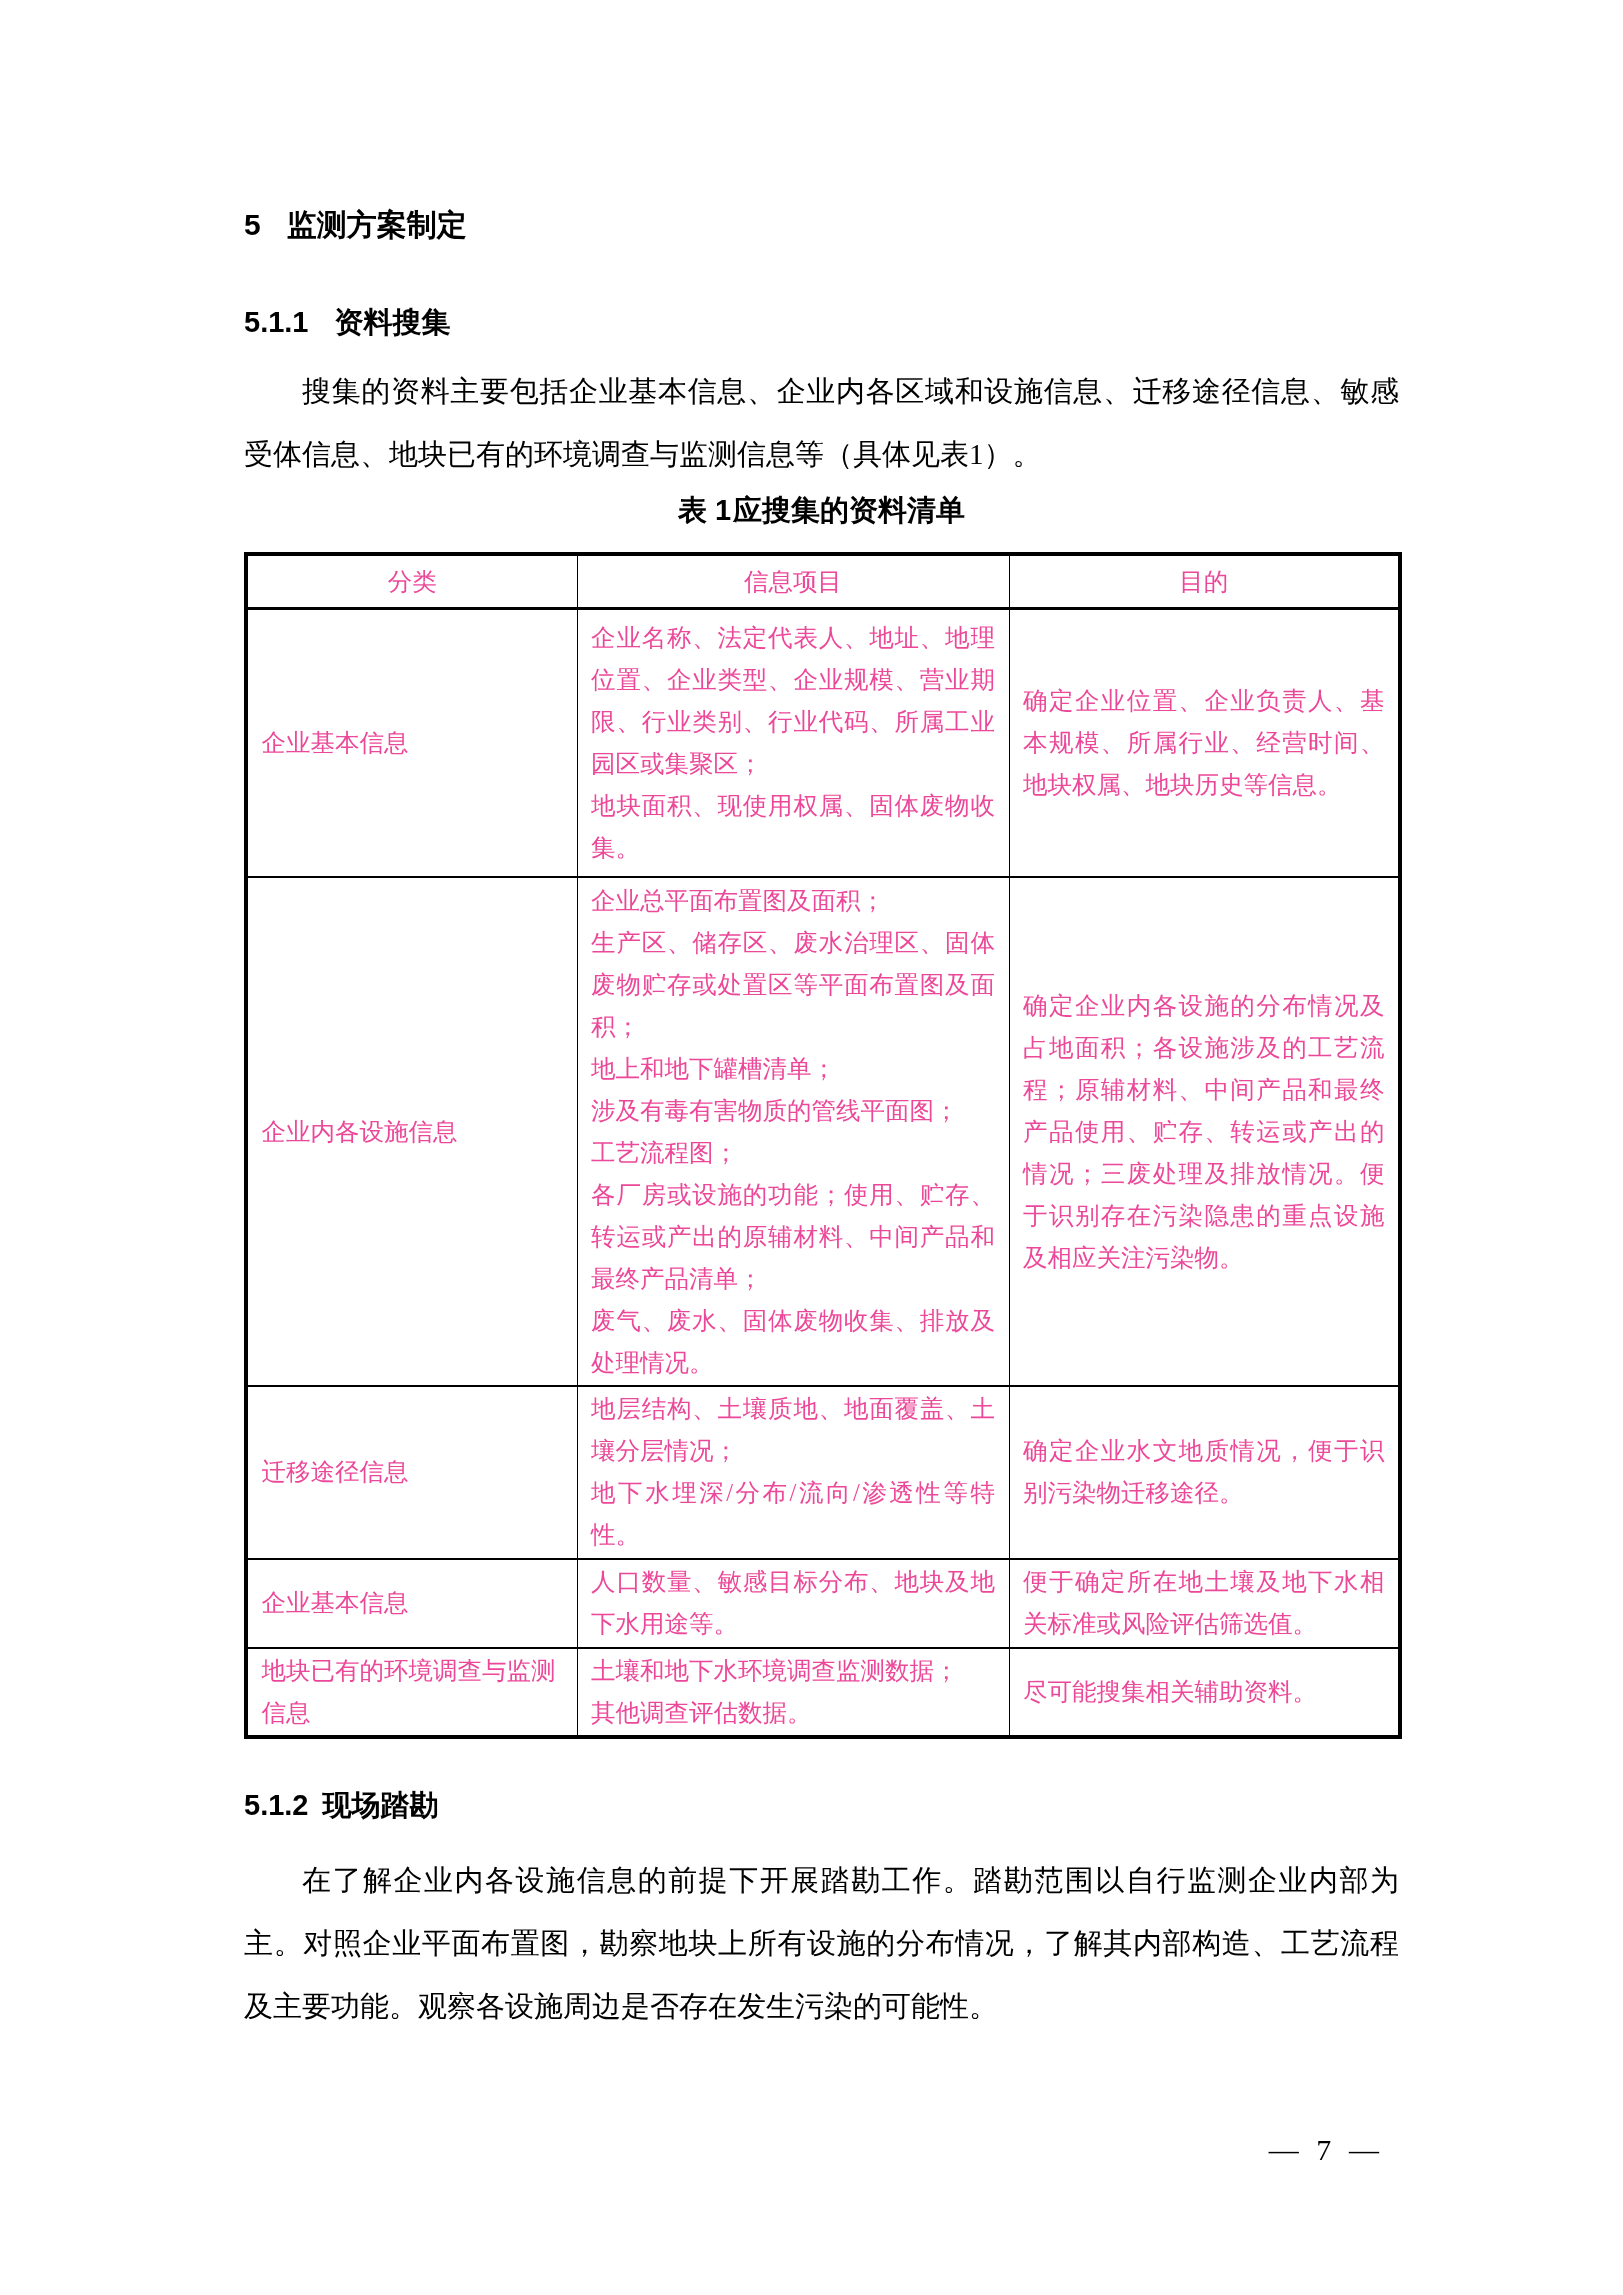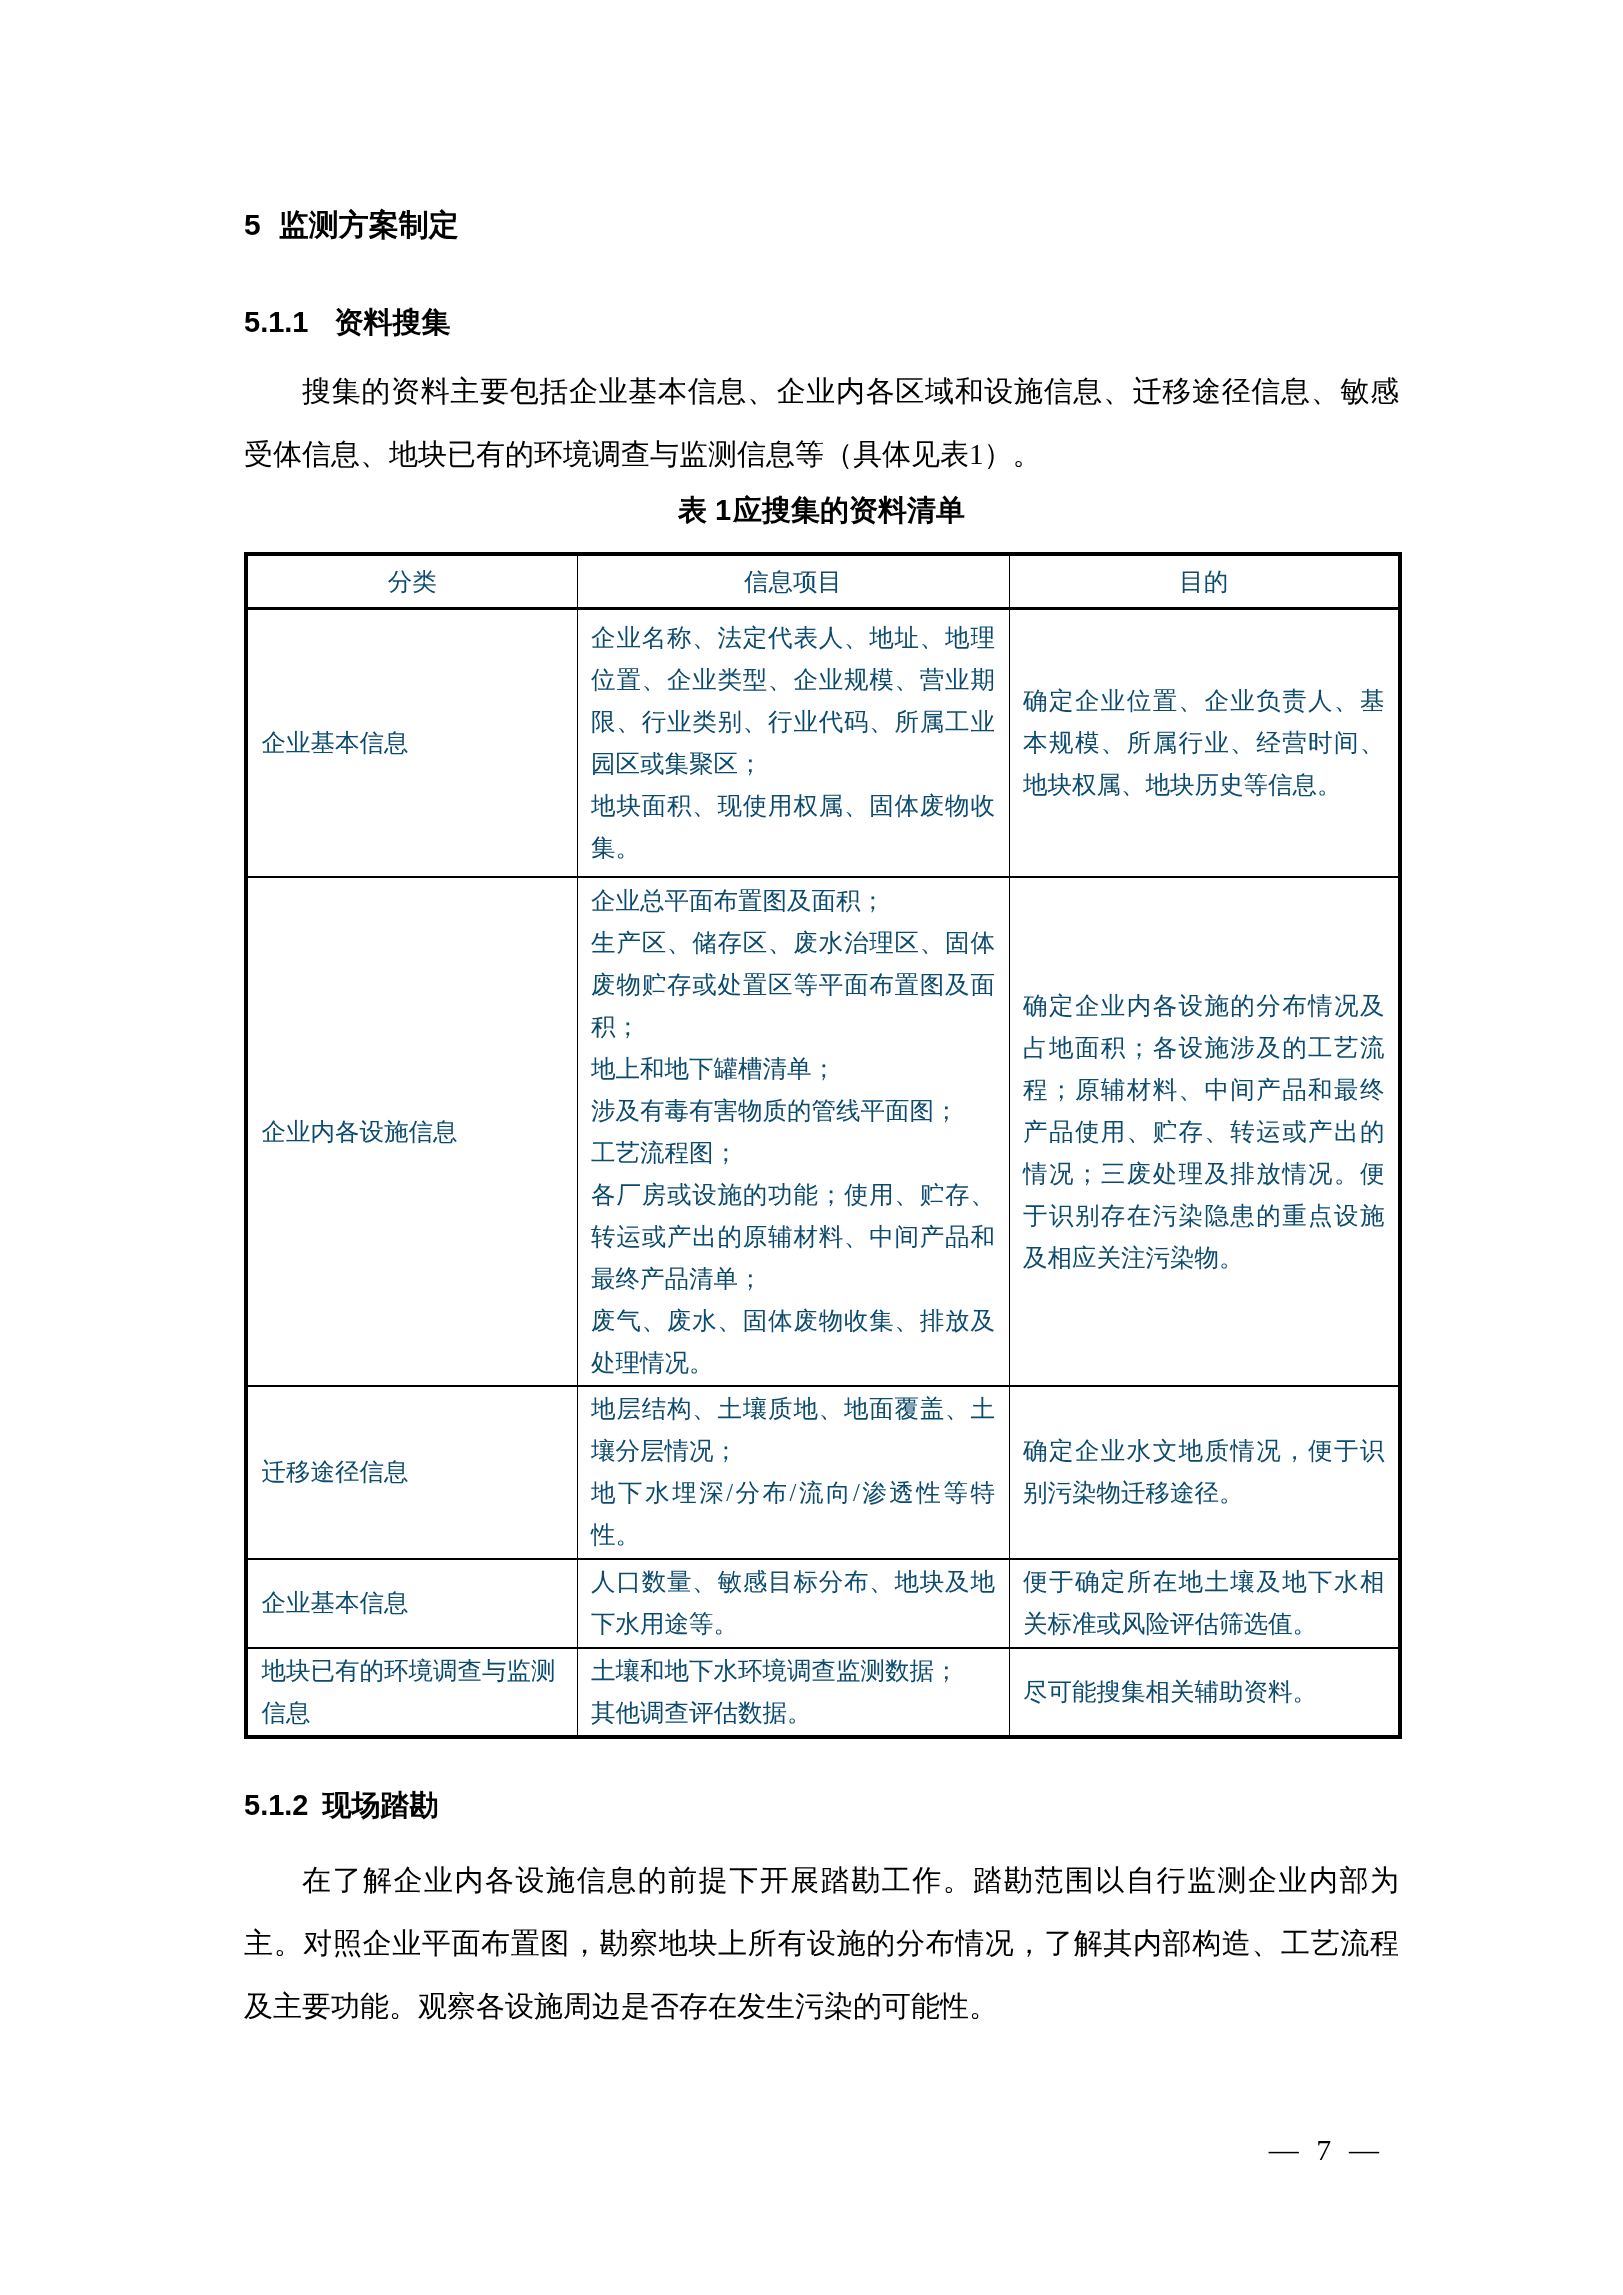--- a/index.html
+++ b/index.html
@@ -6,21 +6,21 @@
   body{
     width:1623px;height:2295px;position:relative;
     background:#ffffff;color:#000;
     font-family:"Liberation Serif", serif;
   }
   .page{position:absolute;inset:0;width:1623px;height:2295px;background:#fff;}
 
   
   .h1{position:absolute;left:244px;top:205px;
       font-family:"Liberation Sans", sans-serif;font-weight:bold;font-size:30px;line-height:40px;}
-  .h1 .sec-title{margin-left:18px;}
+  .h1 .sec-title{margin-left:26px;}
   .h2{position:absolute;left:244px;top:303px;
       font-family:"Liberation Sans", sans-serif;font-weight:bold;font-size:29px;line-height:38px;}
   .h2 .sec-title{margin-left:26px;}
   .h3{position:absolute;left:244px;top:1786px;
       font-family:"Liberation Sans", sans-serif;font-weight:bold;font-size:29px;line-height:38px;}
   .h3 .sec-title{margin-left:14px;}
 
   
   .para{position:absolute;left:244px;width:1155px;
         font-size:29px;line-height:63px;text-align:justify;text-indent:2em;}
@@ -28,21 +28,21 @@
   .para2{top:1849px;}
 
   
   .tbl-caption{position:absolute;left:244px;top:490px;width:1155px;text-align:center;
       font-family:"Liberation Sans", sans-serif;font-weight:bold;font-size:29px;line-height:41px;}
   .tbl-caption .cap-title{margin-left:2px;}
 
   
   .tbl-wrap{position:absolute;left:244px;top:552px;width:1155px;}
   table.data{border-collapse:collapse;width:1155px;table-layout:fixed;
-      font-size:24.5px;color:#0c4a6e;}
+      font-size:24.5px;color:#ec4899;}
   table.data{border:4.1px solid #000;}
   table.data th, table.data td{border:1.4px solid #000;vertical-align:middle;padding:1.4px 13.6px;}
   table.data thead th{border-bottom:3.4px solid #000;font-weight:normal;text-align:center;
       font-size:24.5px;height:48px;padding:1.4px 4.1px;}
   table.data td{line-height:42px;}
   table.data tbody tr{border-top:2px solid #000;}
   .col-category{width:331px;}
   .col-items{width:432px;}
   .col-purpose{width:391px;}
   td.cat{ text-align:left;padding:1.4px 10.2px;}

